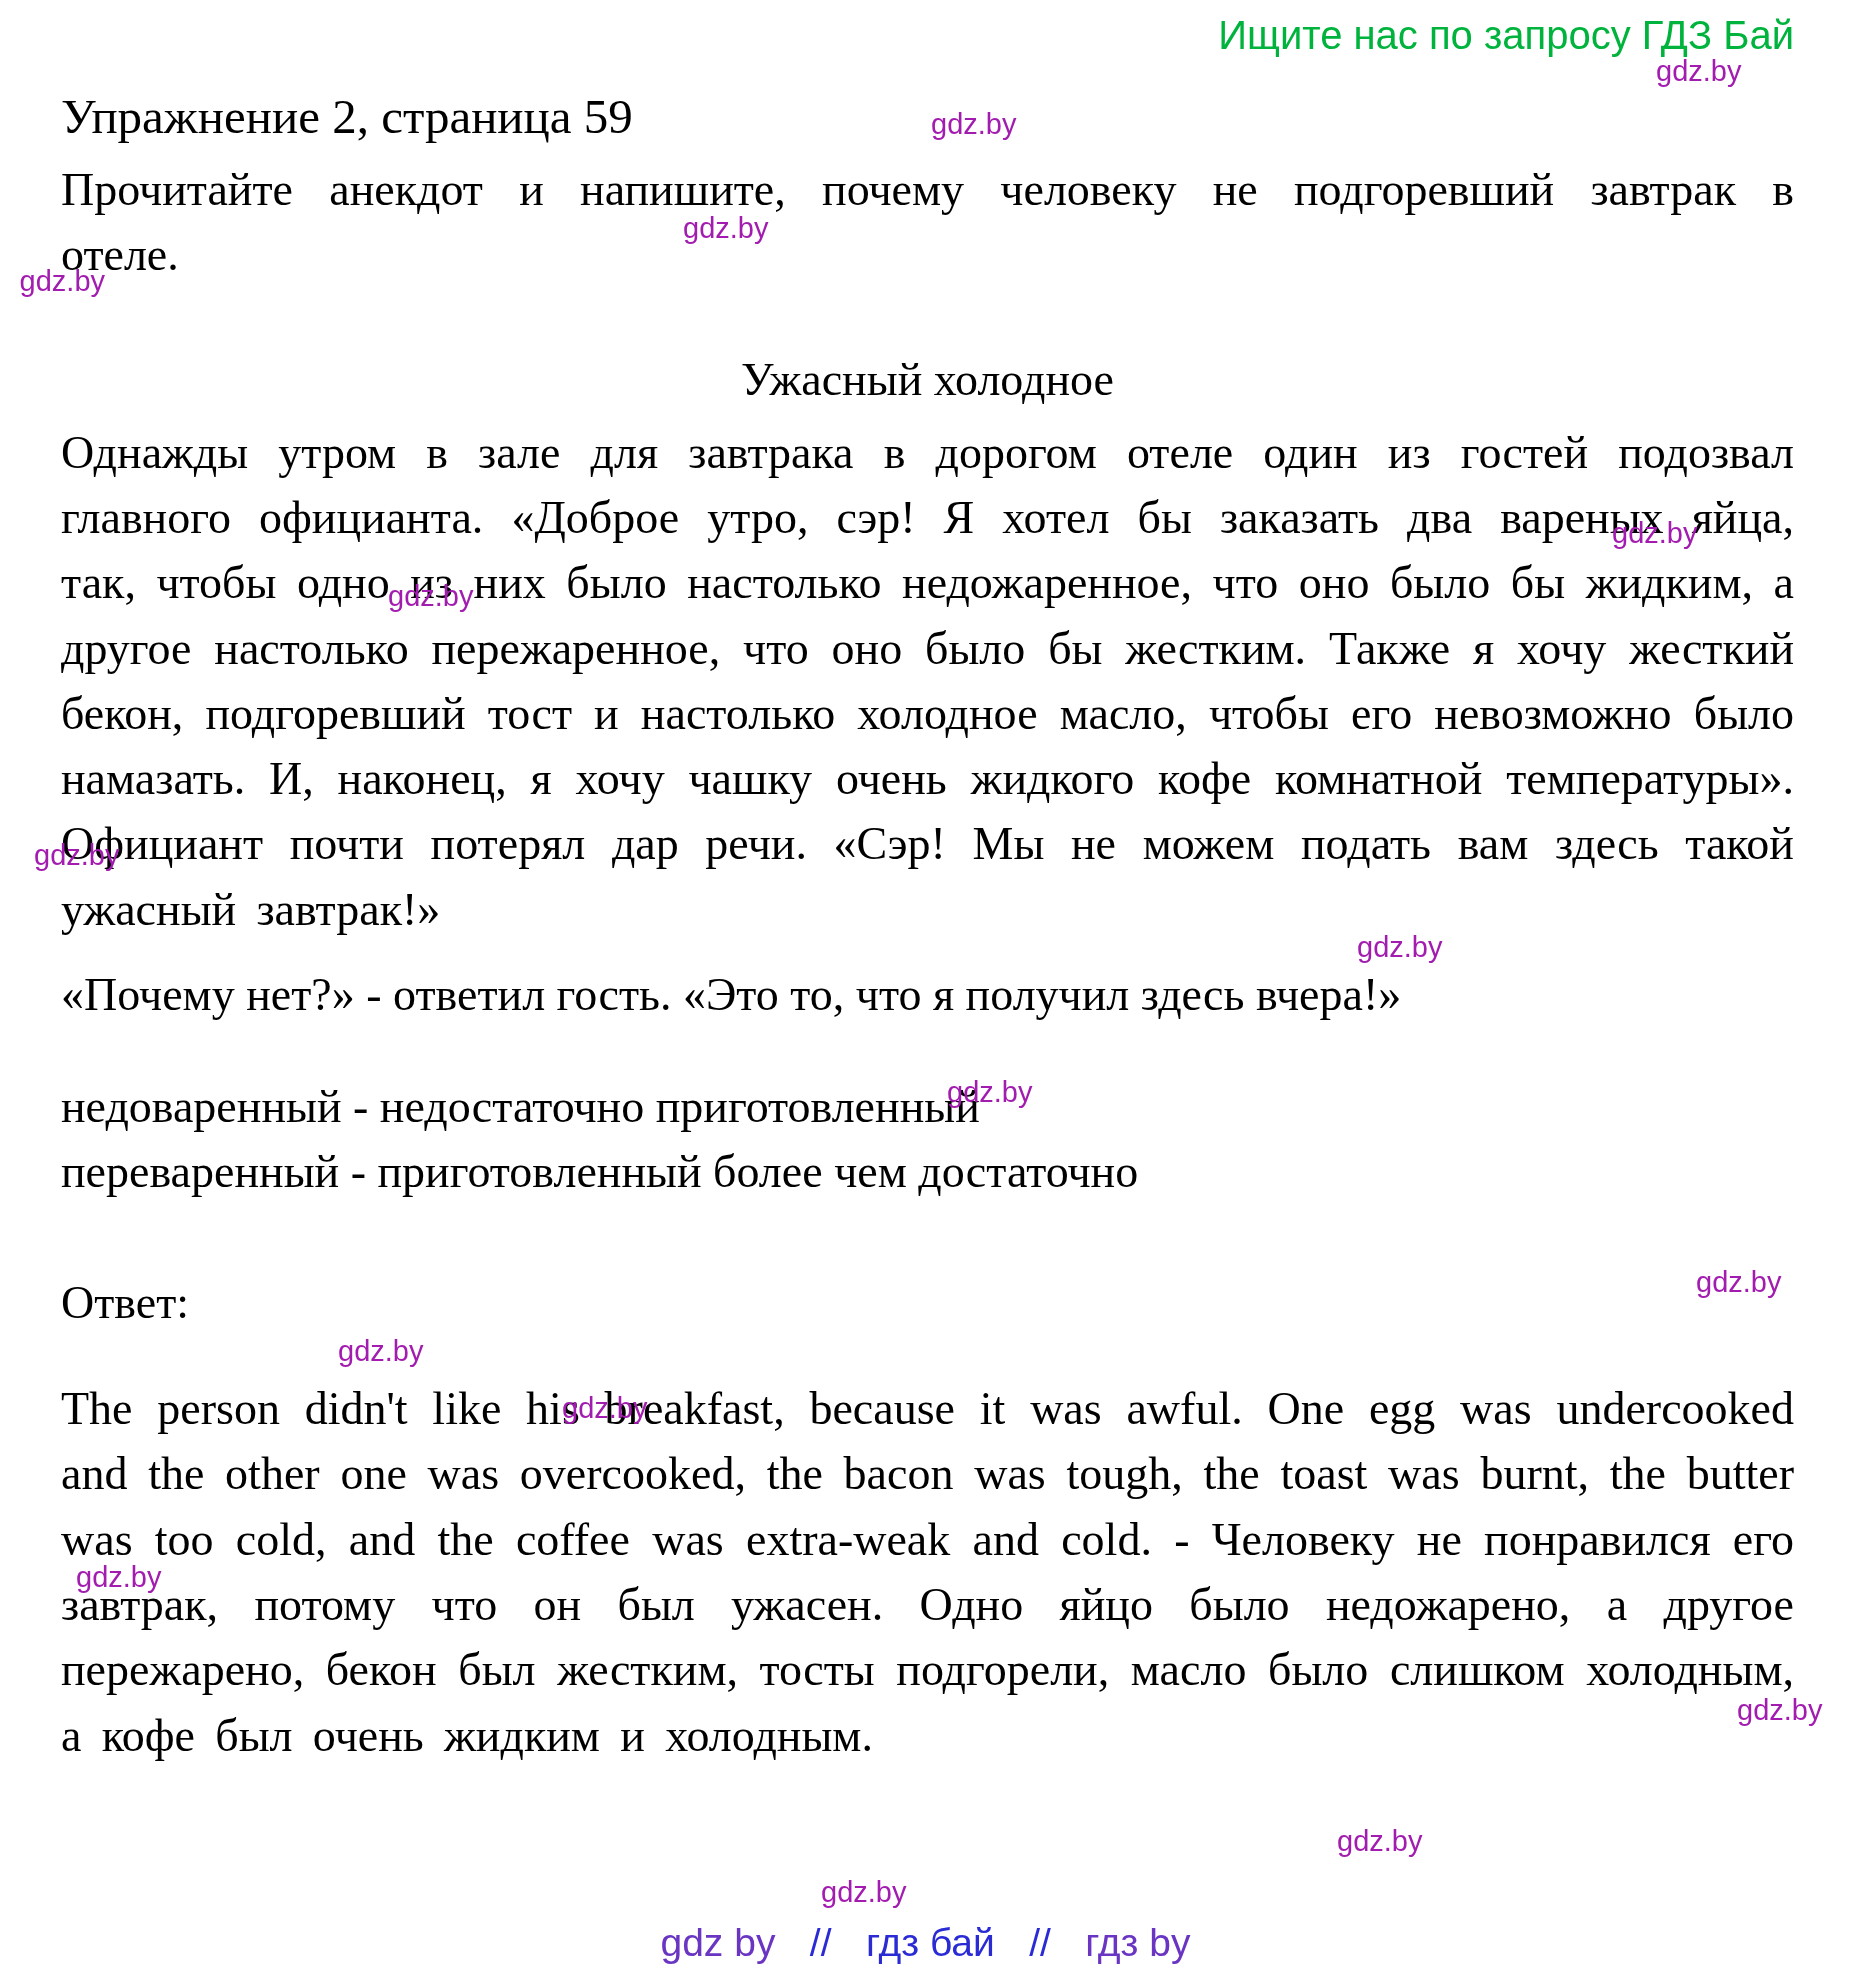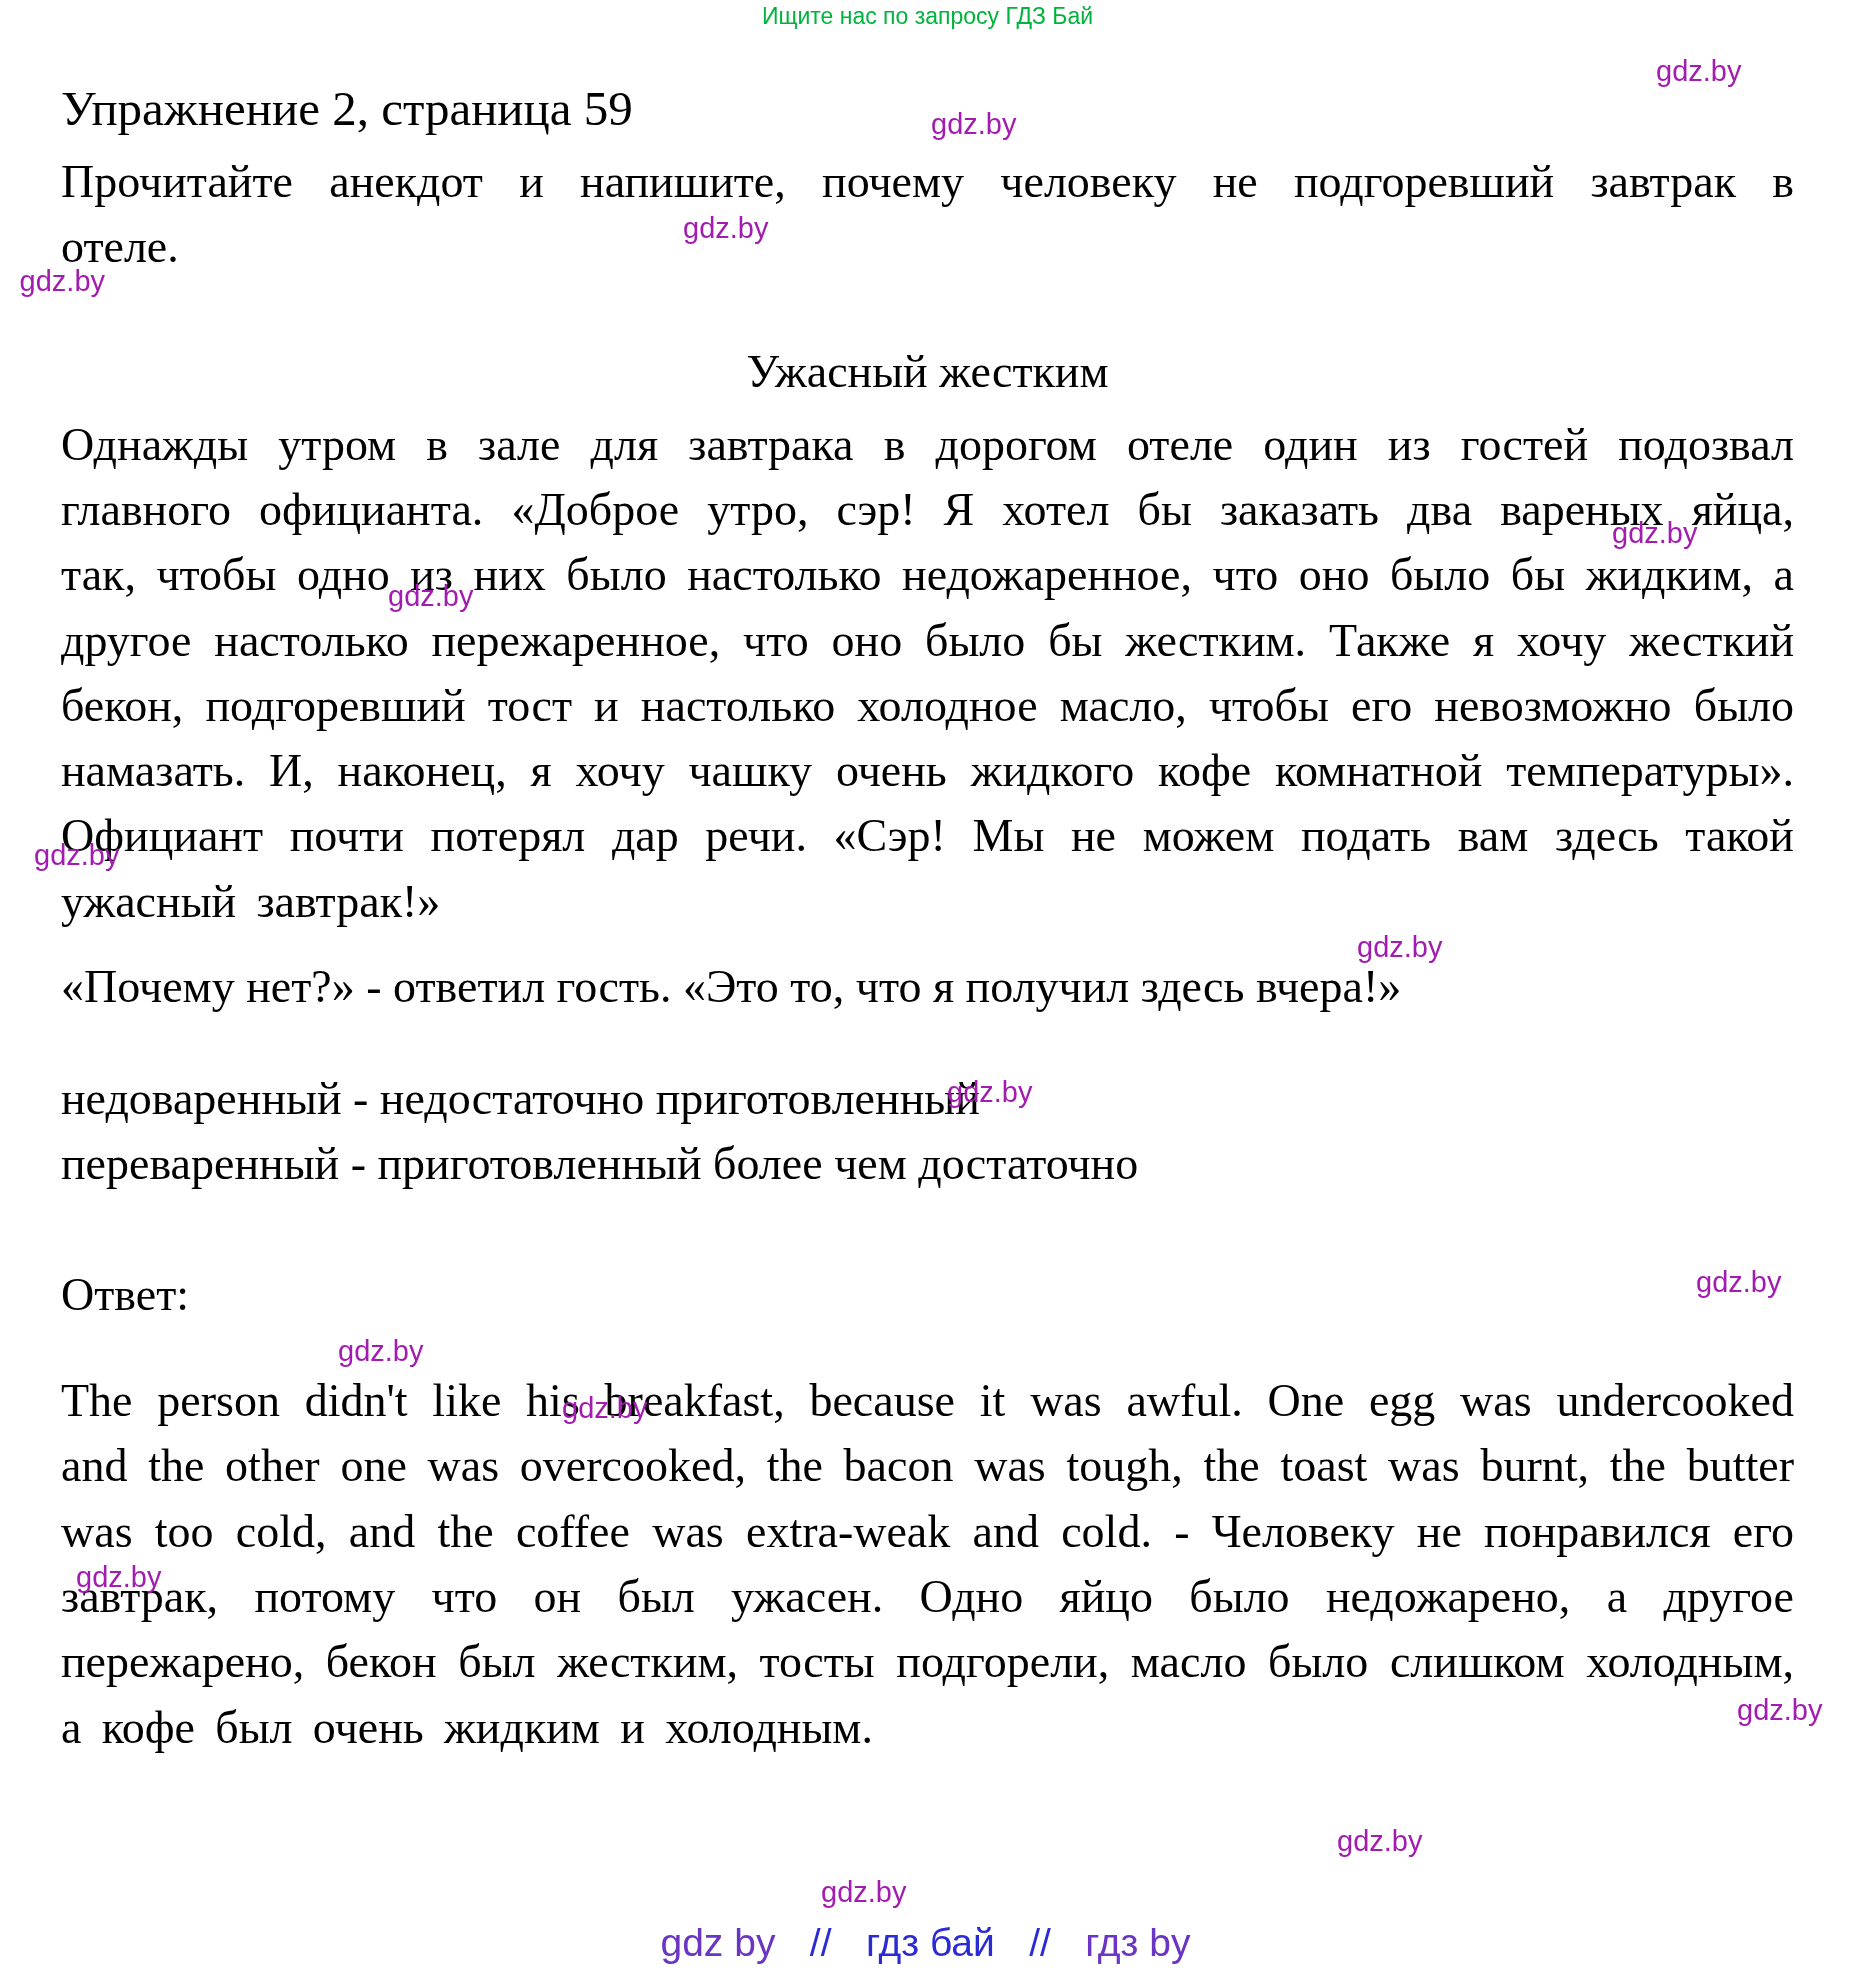--- a/index.html
+++ b/index.html
@@ -11,25 +11,25 @@
     padding: 0 57px 0 61px;
     background: #ffffff;
     font-family: "Liberation Serif", "DejaVu Serif", serif;
     font-size: 46px;
     line-height: 1.42;
     color: #000000;
     overflow: hidden;
   }
   .banner {
     font-family: "Liberation Sans", "DejaVu Sans", sans-serif;
-    font-size: 23px;
+    font-size: 40px;
     line-height: 1.2;
     color: #00b33c;
-    text-align: center;
-    padding-top: 3px;
+    text-align: right;
+    padding-top: 11px;
     height: 47px;
   }
   .heading {
     font-size: 49px;
     font-weight: normal;
     margin: 27.4px 0 7.8px 0;
     line-height: 1.3;
   }
   .task {
     margin: 0;
@@ -81,21 +81,21 @@
 <body>
 
 <div class="page">
 
   <div class="banner">Ищите нас по запросу ГДЗ Бай</div>
 
   <div class="heading">Упражнение 2, страница 59</div>
 
   <p class="task">Прочитайте анекдот и напишите, почему человеку не подгоревший завтрак в отеле.</p>
 
-  <div class="story-title">Ужасный жестким</div>
+  <div class="story-title">Ужасный холодное</div>
 
   <p class="story">Однажды утром в зале для завтрака в дорогом отеле один из гостей подозвал главного официанта. «Доброе утро, сэр! Я хотел бы заказать два вареных яйца, так, чтобы одно из них было настолько недожаренное, что оно было бы жидким, а другое настолько пережаренное, что оно было бы жестким. Также я хочу жесткий бекон, подгоревший тост и настолько холодное масло, чтобы его невозможно было намазать. И, наконец, я хочу чашку очень жидкого кофе комнатной температуры». Официант почти потерял дар речи. «Сэр! Мы не можем подать вам здесь такой ужасный завтрак!»</p>
 
   <p class="reply">«Почему нет?» - ответил гость. «Это то, что я получил здесь вчера!»</p>
 
   <p class="vocab vocab-first">недоваренный - недостаточно приготовленный</p>
   <p class="vocab">переваренный - приготовленный более чем достаточно</p>
 
   <p class="answer-label">Ответ:</p>
 

